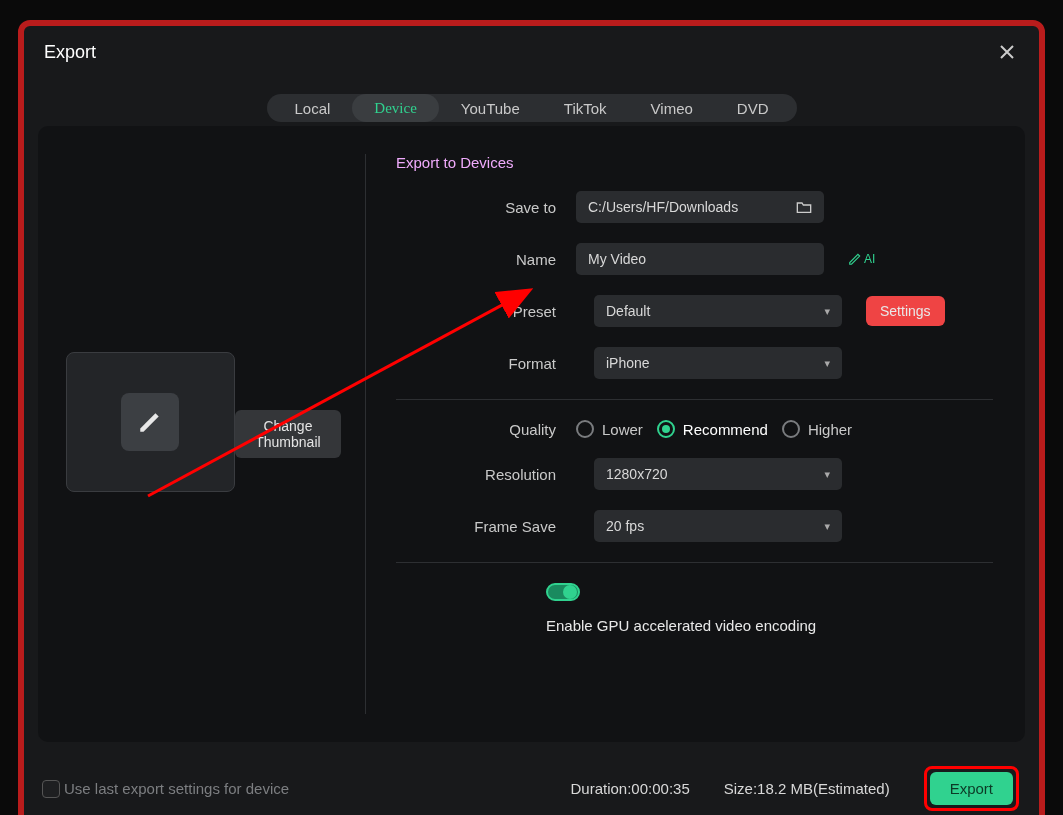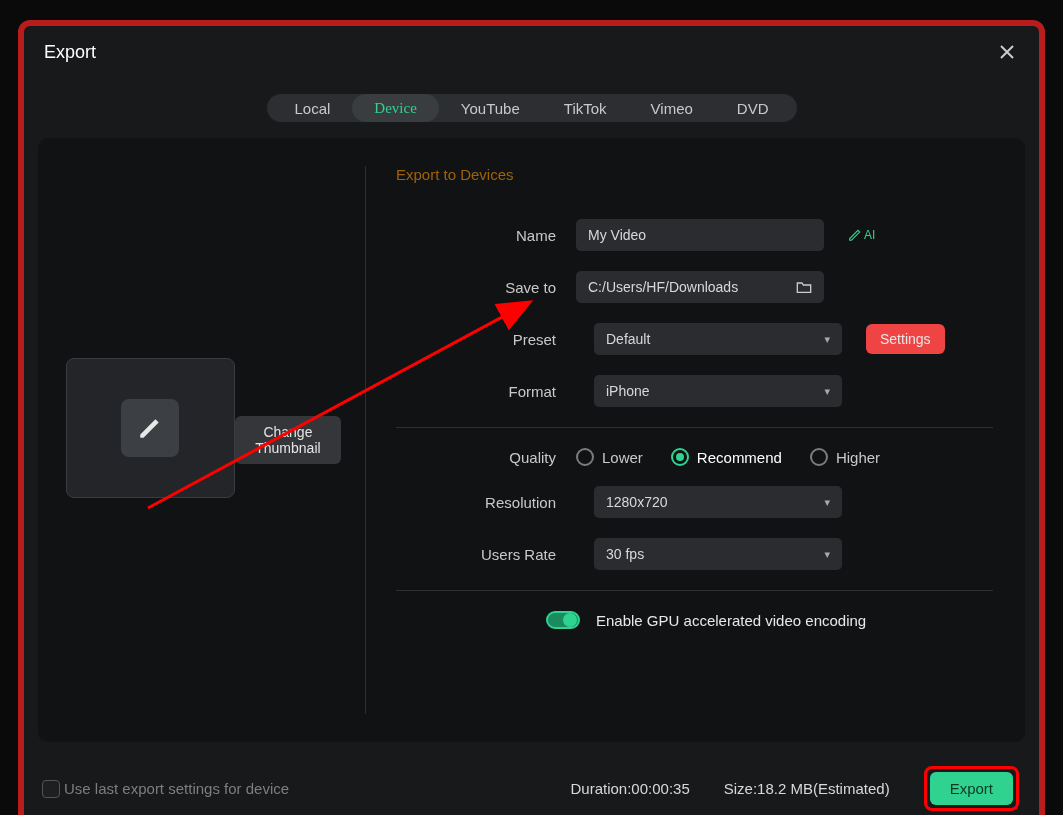--- a/index.html
+++ b/index.html
@@ -28,21 +28,21 @@
     justify-content: space-between;
     align-items: center;
     padding: 14px 20px 10px 20px;
   }
   .modal-title { color: #fff; font-size: 18px; font-weight: 500; }
   .close-btn { cursor: pointer; color: #ccc; font-size: 18px; width: 24px; height: 24px; display:flex; align-items:center; justify-content:center; }
   .tabs {
     display: flex;
     justify-content: center;
     gap: 0;
-    margin: 20px 0 16px 0;
+    margin: 20px 0 4px 0;
   }
   .tab-strip {
     background: #2c2e31;
     border-radius: 18px;
     display: flex;
     align-items: center;
     height: 28px;
     padding: 0 6px;
   }
   .tab {
@@ -102,21 +102,21 @@
     border: none;
     border-radius: 6px;
     padding: 8px 14px;
     font-size: 14px;
     cursor: pointer;
   }
   .right-col {
     flex: 1;
     padding-left: 30px;
   }
-  .section-title { color: #a16207; font-size: 15px; margin-bottom: 36px; }
+  .section-title { color: #f0abfc; font-size: 15px; margin-bottom: 20px; }
   .form-row {
     display: flex;
     align-items: center;
     margin-bottom: 20px;
   }
   .form-label {
     width: 180px;
     text-align: right;
     padding-right: 20px;
     color: #c9c9c9;
@@ -143,33 +143,33 @@
     margin-left: 24px;
     background: #ef4444;
     color: #e8e8e8;
     border: none;
     border-radius: 6px;
     padding: 7px 14px;
     font-size: 14px;
     cursor: pointer;
   }
   .divider { border-top: 1px solid #2d2f32; margin: 10px 0 20px 0; }
-  .radio-group { display: flex; gap: 28px; align-items:center; }
+  .radio-group { display: flex; gap: 14px; align-items:center; }
   .radio {
     display: flex; align-items: center; gap: 8px; cursor: pointer;
     color: #c9c9c9; font-size: 15px;
   }
   .radio-circle {
     width: 18px; height: 18px; border-radius: 50%;
     border: 2px solid #7a7c7f; display:flex; align-items:center; justify-content:center;
   }
   .radio.checked .radio-circle { border-color: #30d28f; }
   .radio.checked .radio-dot { width: 8px; height: 8px; border-radius:50%; background:#30d28f; }
   .radio.checked { color: #fff; }
-  .toggle-row { display:flex; align-items:center; gap: 16px; margin-left: 150px; margin-top: 18px;}
+  .toggle-row { display:flex; gap: 16px; margin-left: 150px; margin-top: 18px; flex-direction: column;}
   .toggle {
     width: 34px; height: 18px; background: #1a8a5f; border-radius: 10px;
     border: 2px solid #30d28f; position: relative; cursor:pointer;
   }
   .toggle-knob {
     position:absolute; right:1px; top:0px; width:14px; height:14px; border-radius:50%;
     background:#30d28f;
   }
   .footer {
     display:flex; align-items:center; justify-content: space-between;
@@ -246,37 +246,37 @@
             </svg>
         </div>
       </div>
       <button class="btn-gray">Change Thumbnail</button>
     </div>
 
     <div class="right-col">
       <div class="section-title">Export to Devices</div>
 
       <div class="form-row">
+        <div class="form-label">Save to</div>
+        <div class="text-input" style="justify-content:space-between; display:flex;">
+          <span>C:/Users/HF/Downloads</span>
+          <svg width="16" height="14" viewBox="0 0 24 20">
+              <path d="M2 4 L9 4 L11 7 L22 7 L22 18 L2 18 Z" fill="none" stroke="#ccc" stroke-width="2"></path>
+            </svg>
+        </div>
+      </div>
+
+      <div class="form-row">
         <div class="form-label">Name</div>
         <input class="text-input" value="My Video" style="">
         <div class="ai-icon">
           <svg width="14" height="14" viewBox="0 0 24 24">
               <path d="M3 21 L6 21 L20 7 L17 4 L3 18 Z" fill="none" stroke="#30d28f" stroke-width="2"></path>
             </svg>
           <span>AI</span>
-        </div>
-      </div>
-
-      <div class="form-row">
-        <div class="form-label">Save to</div>
-        <div class="text-input" style="justify-content:space-between; display:flex;">
-          <span>C:/Users/HF/Downloads</span>
-          <svg width="16" height="14" viewBox="0 0 24 20">
-              <path d="M2 4 L9 4 L11 7 L22 7 L22 18 L2 18 Z" fill="none" stroke="#ccc" stroke-width="2"></path>
-            </svg>
         </div>
       </div>
 
       <div class="form-row">
         <div class="form-label">Preset</div>
         <div class="select">
           <span>Default</span>
           <span class="chev">▾</span>
         </div>
         <button class="settings-btn">Settings</button>
@@ -314,23 +314,23 @@
 
       <div class="form-row">
         <div class="form-label">Resolution</div>
         <div class="select">
           <span>1280x720</span>
           <span class="chev">▾</span>
         </div>
       </div>
 
       <div class="form-row">
-        <div class="form-label">Users Rate</div>
+        <div class="form-label">Frame Save</div>
         <div class="select">
-          <span>30 fps</span>
+          <span>20 fps</span>
           <span class="chev">▾</span>
         </div>
       </div>
 
       <div class="divider"></div>
 
       <div class="toggle-row">
         <div class="toggle">
           <div class="toggle-knob"></div>
         </div>

